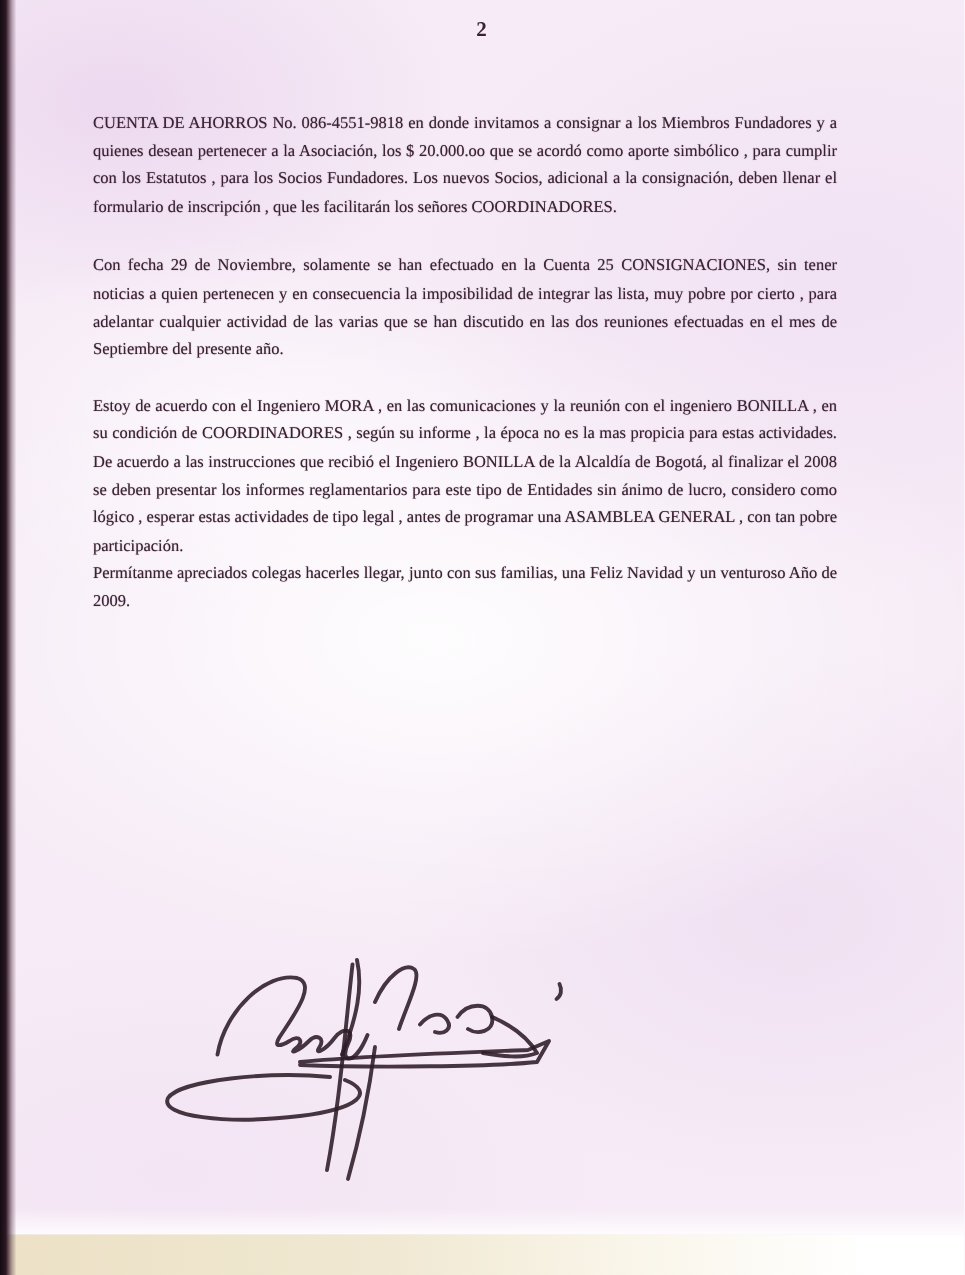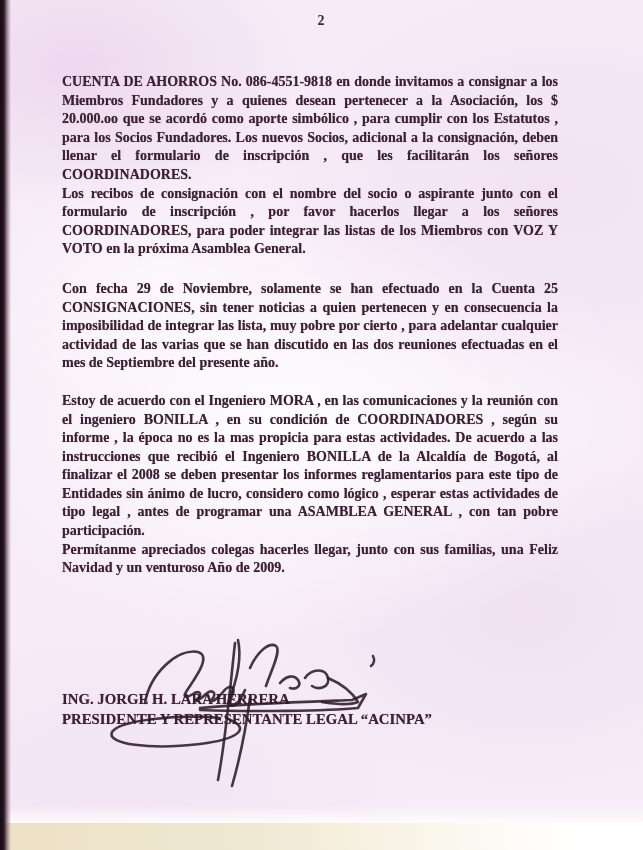--- a/index.html
+++ b/index.html
@@ -34,23 +34,23 @@
     position:absolute;top:13px;left:0;width:100%;
     text-align:center;font-size:14px;font-weight:bold;
     letter-spacing:1px;
   }
   .text-block{
     position:absolute;left:62px;top:73px;width:496px;z-index:1;
   }
   .text-block p{
     margin:0;
     text-align:justify;
-    font-size:14px;
+    font-size:11px;
     line-height:18.6px;
-    font-weight:bold;
+    font-weight:normal;
     text-shadow:0 0 0.7px rgba(59,33,51,0.55);
   }
   p.gap-a{margin-top:21px;}
   p.gap-b{margin-top:19px;}
   p.gap-c{}
   .signer-block{
     position:absolute;left:62px;top:690px;width:520px;z-index:1;
   }
   .signer-block div{
     font-size:14.8px;line-height:19.5px;font-weight:bold;
@@ -67,30 +67,25 @@
 </style>
 </head>
 <body>
 
 <div class="scan-page">
 
   <div class="page-number">2</div>
 
   <div class="text-block">
     <p>CUENTA DE AHORROS No. 086-4551-9818 en donde invitamos a consignar a los Miembros Fundadores y a quienes desean pertenecer a la Asociación, los $ 20.000.oo que se acordó como aporte simbólico , para cumplir con los Estatutos , para los Socios Fundadores. Los nuevos Socios, adicional a la consignación, deben llenar el formulario de inscripción , que les facilitarán los señores COORDINADORES.</p>
-    <p>Los recibos de consignación con el nombre del socio o aspirante junto con el formulario de inscripción , por favor hacerlos llegar a los señores COORDINADORES, para poder integrar las listas de los Miembros con VOZ Y VOTO en la próxima Asamblea General.</p>
     <p class="gap-a">Con fecha 29 de Noviembre, solamente se han efectuado en la Cuenta 25 CONSIGNACIONES, sin tener noticias a quien pertenecen y en consecuencia la imposibilidad de integrar las lista, muy pobre por cierto , para adelantar cualquier actividad de las varias que se han discutido en las dos reuniones efectuadas en el mes de Septiembre del presente año.</p>
     <p class="gap-b">Estoy  de acuerdo con el Ingeniero MORA , en las comunicaciones y la reunión con el ingeniero BONILLA , en su condición de COORDINADORES , según su informe , la época no es la mas propicia para estas actividades. De acuerdo a las instrucciones que recibió el Ingeniero BONILLA de la Alcaldía de Bogotá, al finalizar el 2008 se deben presentar los informes reglamentarios para este tipo de Entidades sin ánimo de lucro, considero como lógico , esperar estas actividades de tipo legal , antes de programar una ASAMBLEA GENERAL , con tan pobre participación.</p>
     <p class="gap-c">Permítanme apreciados colegas hacerles llegar, junto con sus familias, una Feliz Navidad y un venturoso Año de 2009.</p>
   </div>
 
-  <div class="signer-block">
-    <div>ING.  JORGE H. LARA HERRERA</div>
-    <div>PRESIDENTE Y REPRESENTANTE LEGAL “ACINPA”</div>
-  </div>
 
   <svg class="signature-svg" viewBox="0 0 310 165" xmlns="http://www.w3.org/2000/svg">
 
     <path d="M 55,75 C 60,45 88,20 108,24 C 122,28 105,50 96,64 C 92,71 98,69 103,66 C 110,61 113,67 107,71 C 102,75 109,73 116,66 C 121,61 127,64 123,70 C 119,76 127,72 133,64 C 139,56 147,58 142,68 C 136,80 146,84 155,62"></path>
 
     <path d="M 148,12 C 152,30 148,50 138,75"></path>
     <path d="M 160,40 C 168,22 180,14 186,18 C 192,22 180,45 176,58"></path>
 
     <path d="M 190,55 C 196,48 204,46 208,52 C 212,58 206,62 200,60"></path>
 

